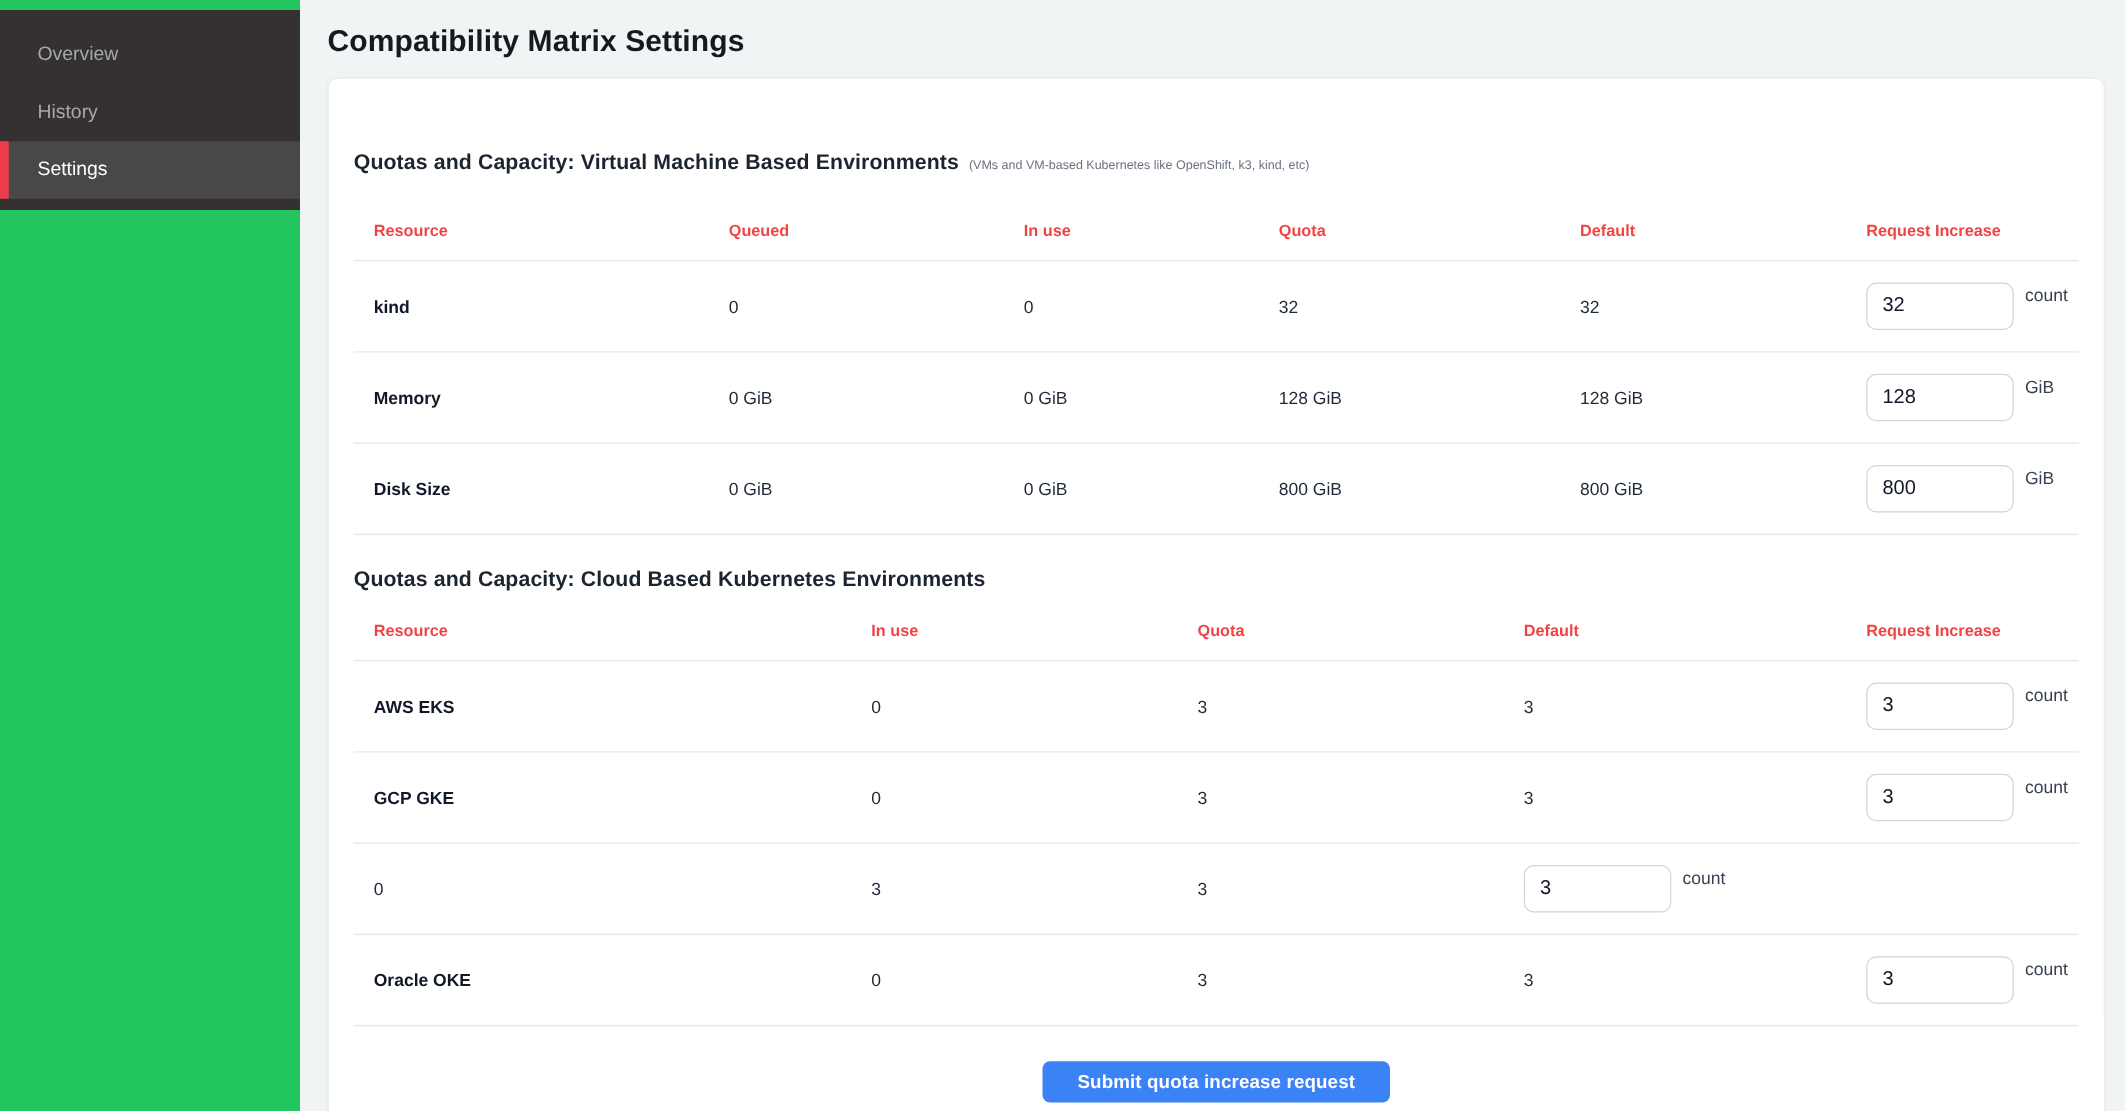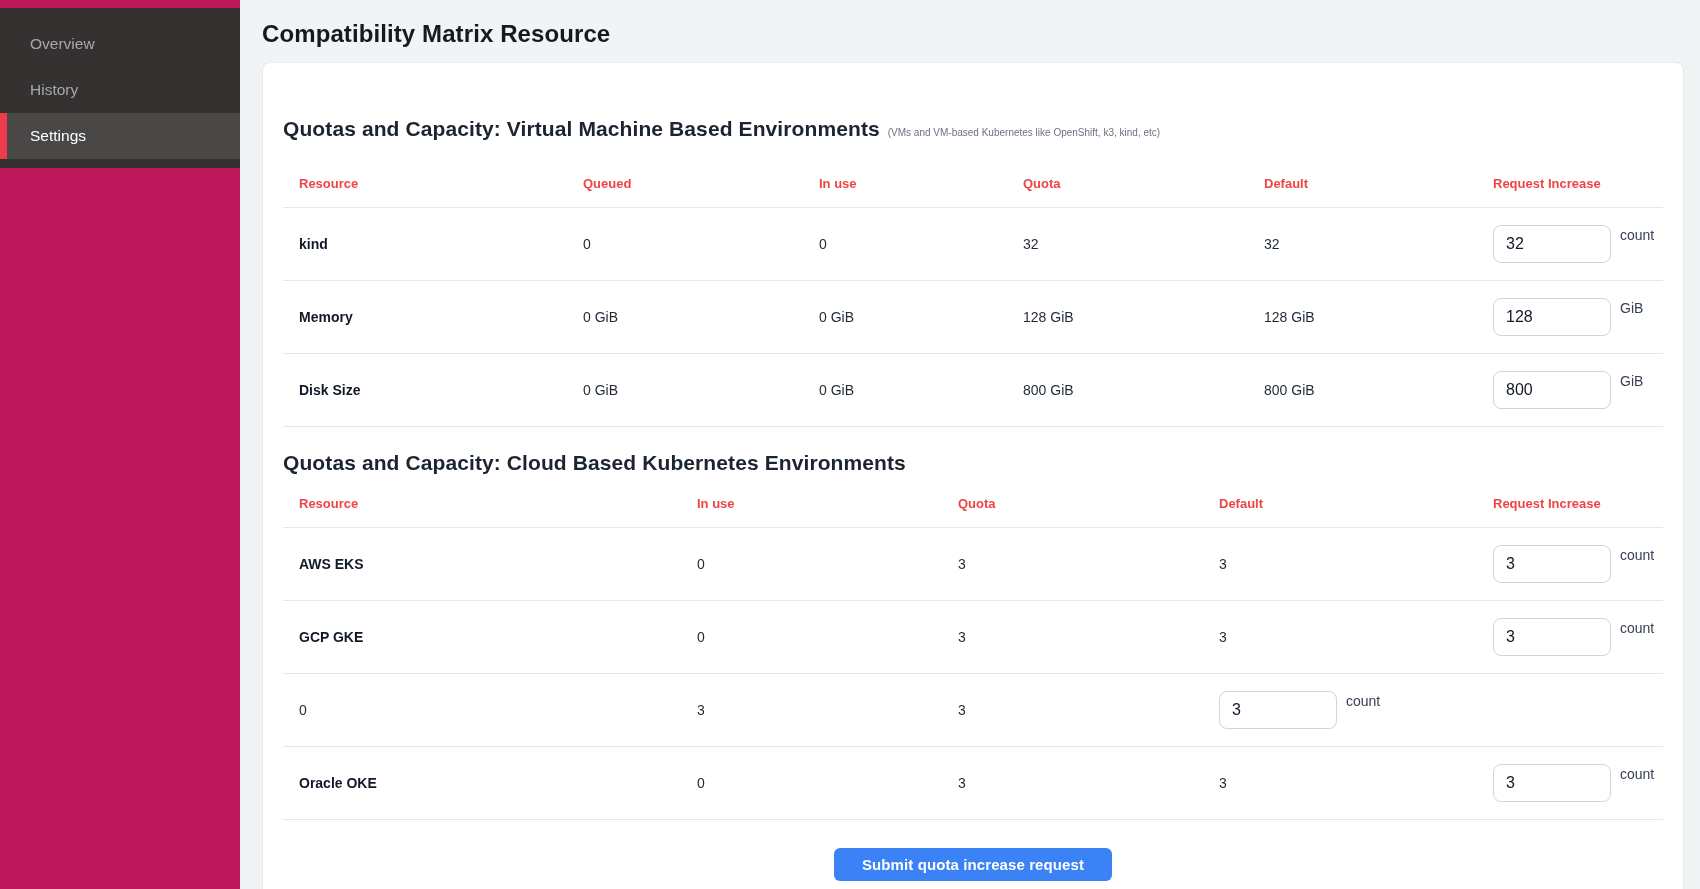--- a/index.html
+++ b/index.html
@@ -7,21 +7,21 @@
   body {
     font-family: "Liberation Sans", "DejaVu Sans", sans-serif;
     background: #f0f4f5;
     color: #1f2937;
   }
   .app { display: flex; width: 1700px; height: 889px; }
 
   
   .sidebar {
     width: 240px; height: 100%;
-    background: #be185d;
+    background: #22c55e;
     flex: 0 0 240px;
   }
   .nav {
     margin-top: 8px;
     background: #353131;
     padding: 13px 0 9px 0;
   }
   .nav-item {
     position: relative;
     height: 46px;
@@ -52,21 +52,21 @@
     width: 1422px;
     background: #ffffff;
     border: 1px solid #e9ecee;
     border-radius: 8px;
     box-shadow: 0 1px 2px rgba(0,0,0,0.05);
     padding: 24px 20px 22px 20px;
   }
 
   .section-head { display: flex; align-items: baseline; gap: 8px; }
   .section-title {
-    font-size: 21px; font-weight: 700; color: #1c2430;
+    font-size: 17px; font-weight: 700; color: #1c2430;
     line-height: 24px; letter-spacing: 0.1px; text-align: center;
   }
   .section-subtitle { font-size: 10px; color: #6b7280; margin-top: 40px; }
 
   
   .table { border-bottom: 1px solid #e5e7eb; }
   .vm-table { margin-top: 18px; }
   .k8s-title { margin-top: 24px; }
   .k8s-table { margin-top: 4px; }
 
@@ -125,21 +125,21 @@
       <div class="nav-item">Overview</div>
       <div class="nav-item">History</div>
       <div class="nav-item active">
         <span class="accent"></span>
         <span>Settings</span>
       </div>
     </nav>
   </aside>
 
   <main class="main">
-    <h1 class="page-title">Compatibility Matrix Resource</h1>
+    <h1 class="page-title">Compatibility Matrix Settings</h1>
 
     <section class="card">
 
       <div class="section-head">
         <span class="section-title">Quotas and Capacity: Virtual Machine Based Environments</span>
         <span class="section-subtitle">(VMs and VM-based Kubernetes like OpenShift, k3, kind, etc)</span>
       </div>
 
       <div class="table vm-table">
         <div class="thead vm-grid">

